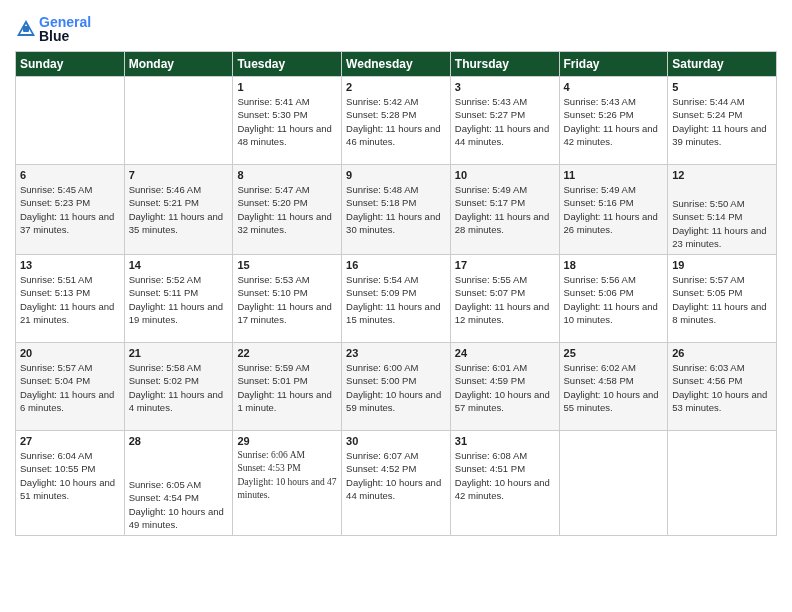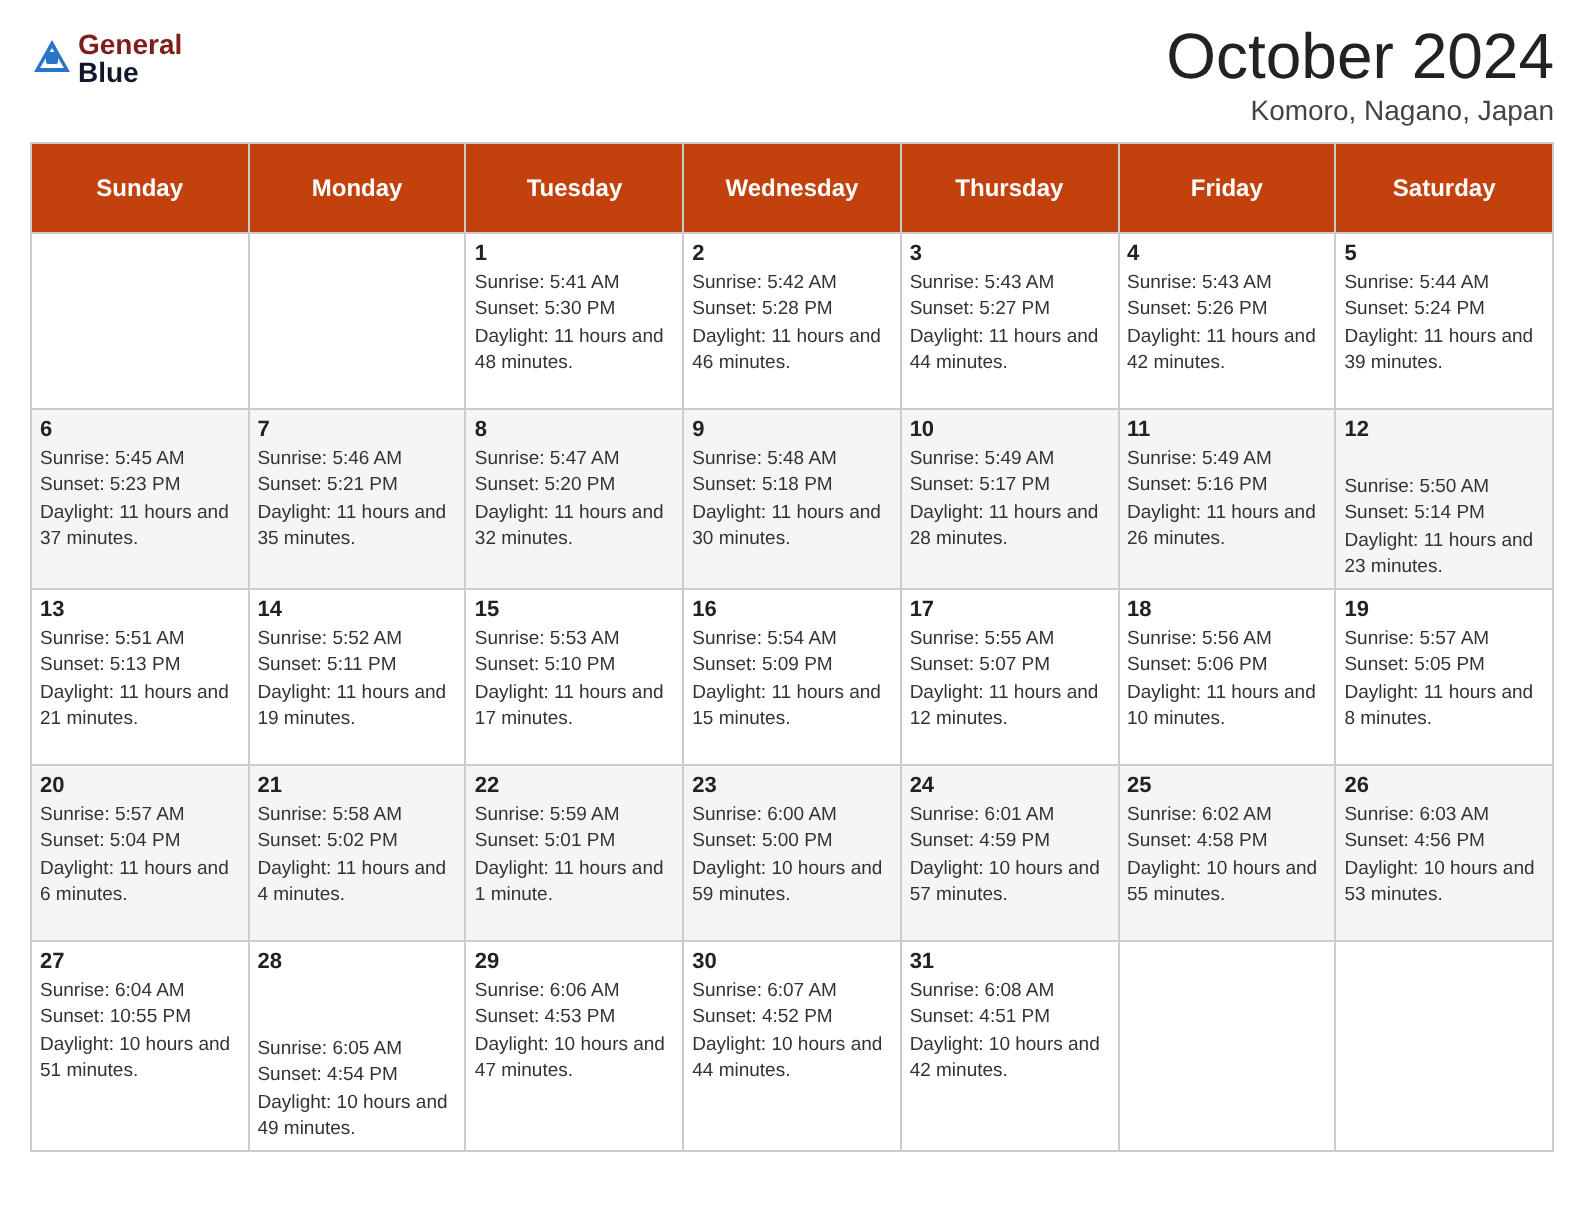--- a/index.html
+++ b/index.html
@@ -26,21 +26,21 @@
       margin-top: 5px;
     }
     .logo-text {
       display: flex;
       flex-direction: column;
       line-height: 1;
     }
     .logo-general {
       font-size: 14px;
       font-weight: bold;
-      color: #7f1d1d;
+      color: #3b82f6;
     }
     .logo-blue {
       font-size: 14px;
       font-weight: bold;
       color: #0f172a;
     }
     .logo-icon {
       width: 22px;
       height: 22px;
       margin-right: 2px;
@@ -56,26 +56,26 @@
     .location {
       font-size: 14px;
       color: #444;
     }
     table {
       width: 100%;
       border-collapse: collapse;
       table-layout: fixed;
     }
     thead tr th {
-      background: #c2410c;
+      background: #14532d;
       color: #fff;
       font-size: 12px;
       font-weight: bold;
-      padding: 15px 4px;
-      text-align: center;
+      padding: 5px 4px;
+      text-align: left;
       border: 1px solid #ccc;
     }
     tbody tr td {
       border: 1px solid #ccc;
       vertical-align: top;
       padding: 4px 4px;
       font-size: 10px;
       color: #333;
       min-height: 80px;
       height: 88px;
@@ -111,24 +111,20 @@
       <svg class="logo-icon" viewBox="0 0 22 22">
         <polygon points="11,2 20,18 2,18" fill="#2a75c7"></polygon>
         <polygon points="11,6 17,16 5,16" fill="#fff"></polygon>
         <rect x="8" y="8" width="6" height="6" fill="#2a75c7" rx="1"></rect>
       </svg>
       <div class="logo-text">
         <span class="logo-general">General</span>
         <span class="logo-blue">Blue</span>
       </div>
     </div>
-    <div class="title-block">
-      <div class="month-title">October 2024</div>
-      <div class="location">Komoro, Nagano, Japan</div>
-    </div>
   </div>
 
   <table>
     <thead>
       <tr id="thead-row">
           <th>Sunday</th>
           <th>Monday</th>
           <th>Tuesday</th>
           <th>Wednesday</th>
           <th>Thursday</th>
@@ -311,21 +307,21 @@
 Daylight: 10 hours and 51 minutes.</div>
           </td>
           <td>
             <span class="day-num">28</span>
             <div class="day-info" style="white-space: pre-line; margin-top: 31px;">Sunrise: 6:05 AM
 Sunset: 4:54 PM
 Daylight: 10 hours and 49 minutes.</div>
           </td>
           <td>
             <span class="day-num">29</span>
-            <div class="day-info" style="white-space: pre-line;">Sunrise: 6:06 AM
+            <div class="day-info" style="white-space: pre-line; font-family: Liberation Serif, serif;">Sunrise: 6:06 AM
 Sunset: 4:53 PM
 Daylight: 10 hours and 47 minutes.</div>
           </td>
           <td>
             <span class="day-num">30</span>
             <div class="day-info" style="white-space: pre-line;">Sunrise: 6:07 AM
 Sunset: 4:52 PM
 Daylight: 10 hours and 44 minutes.</div>
           </td>
           <td>

